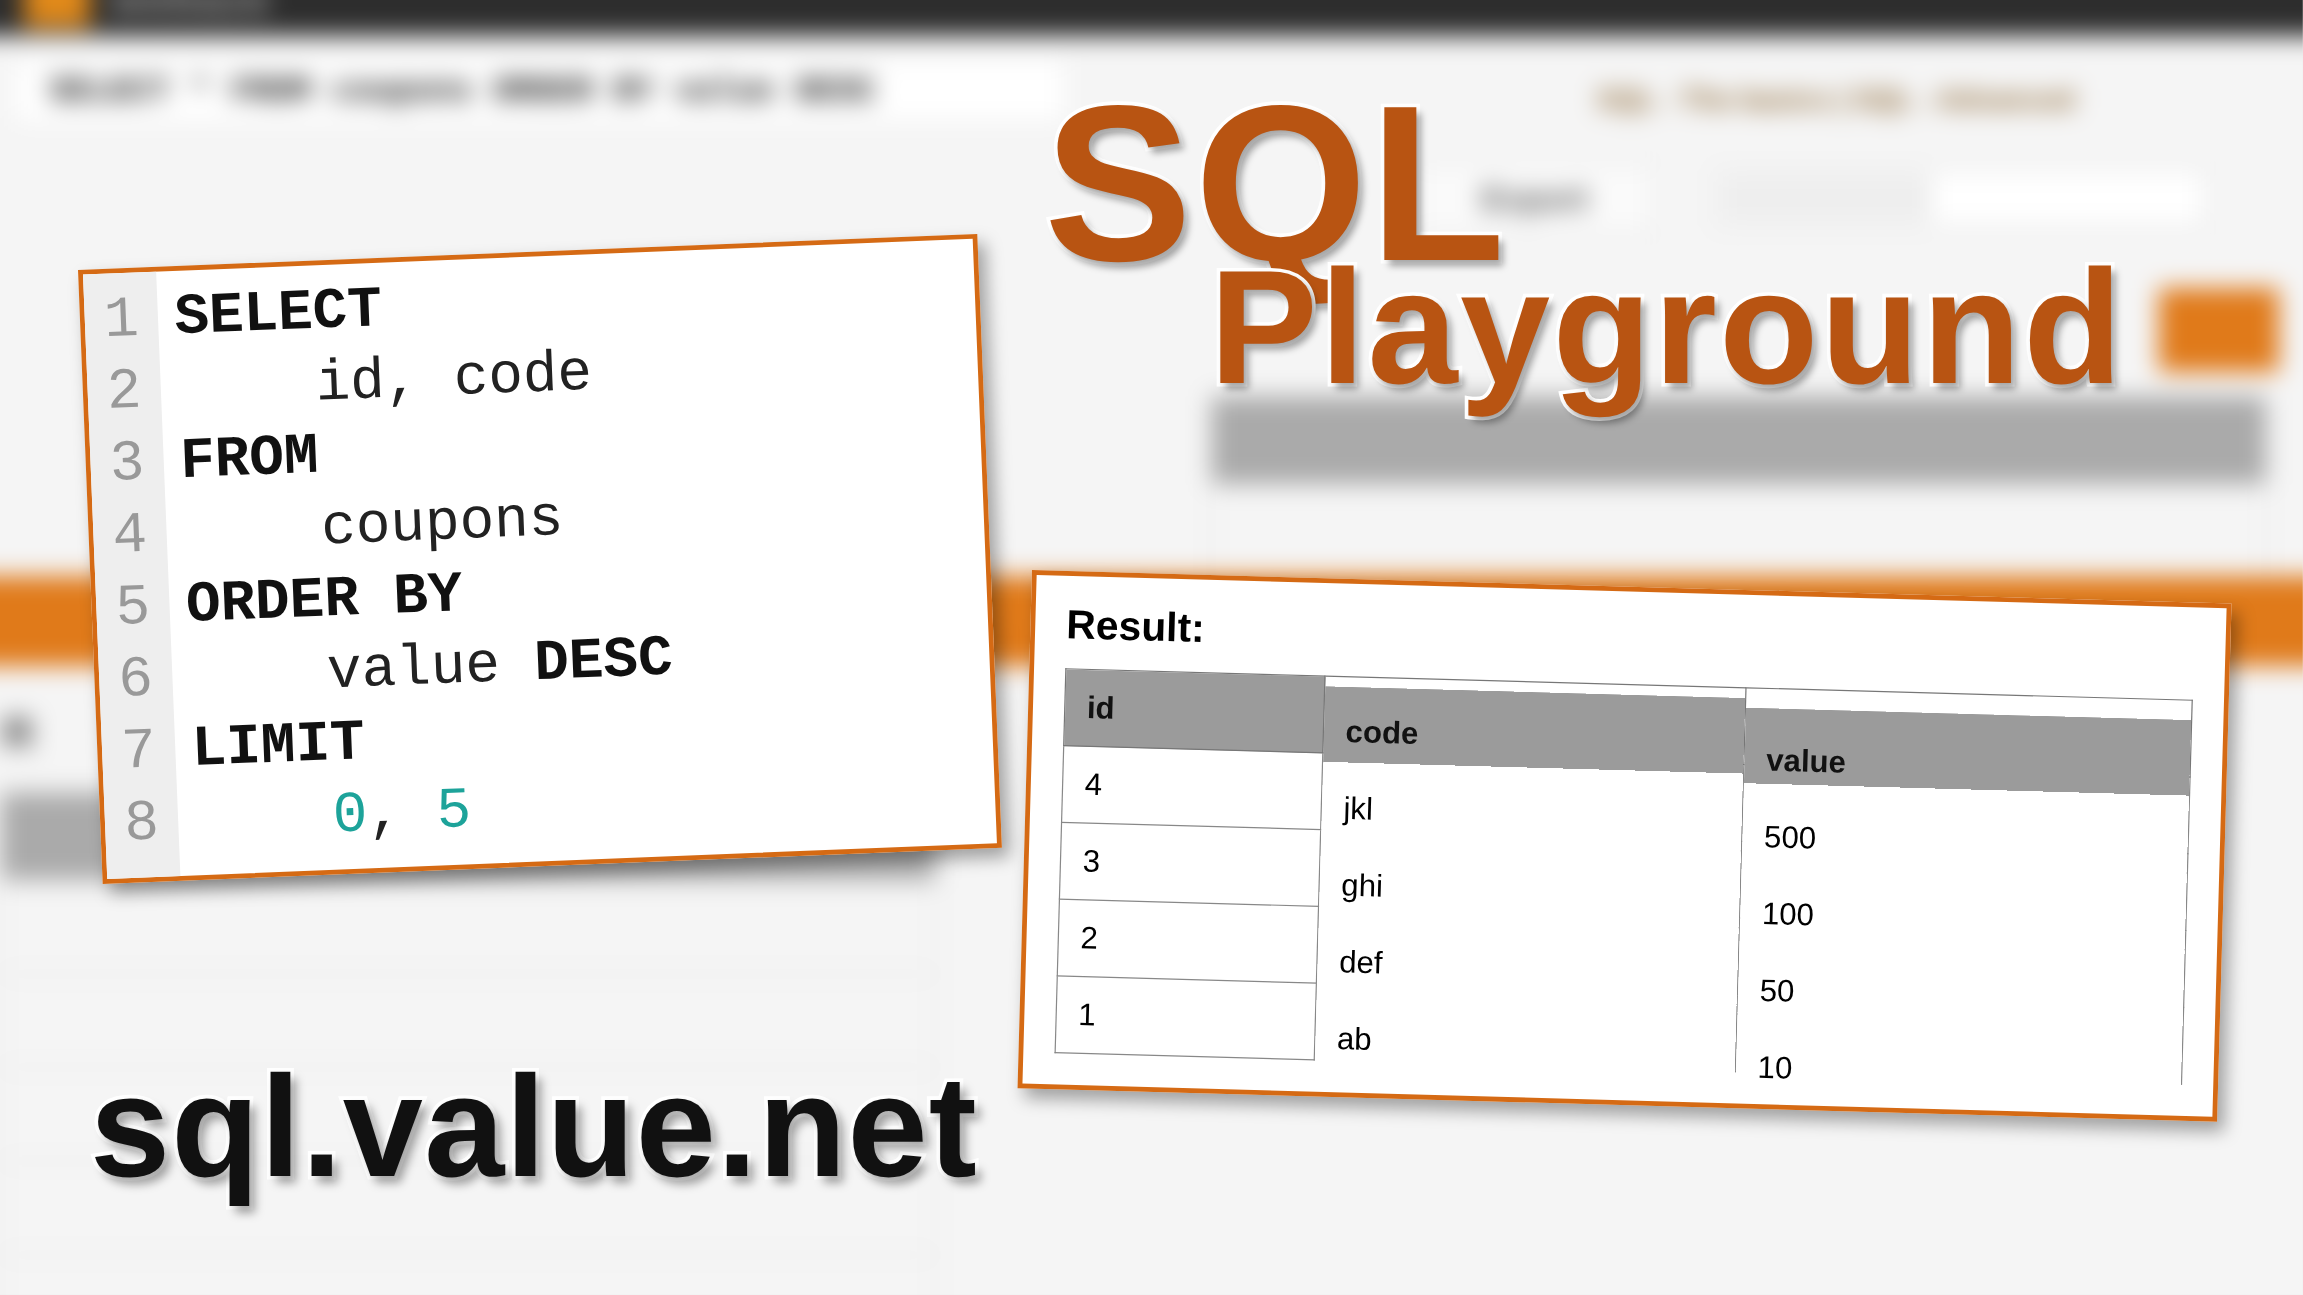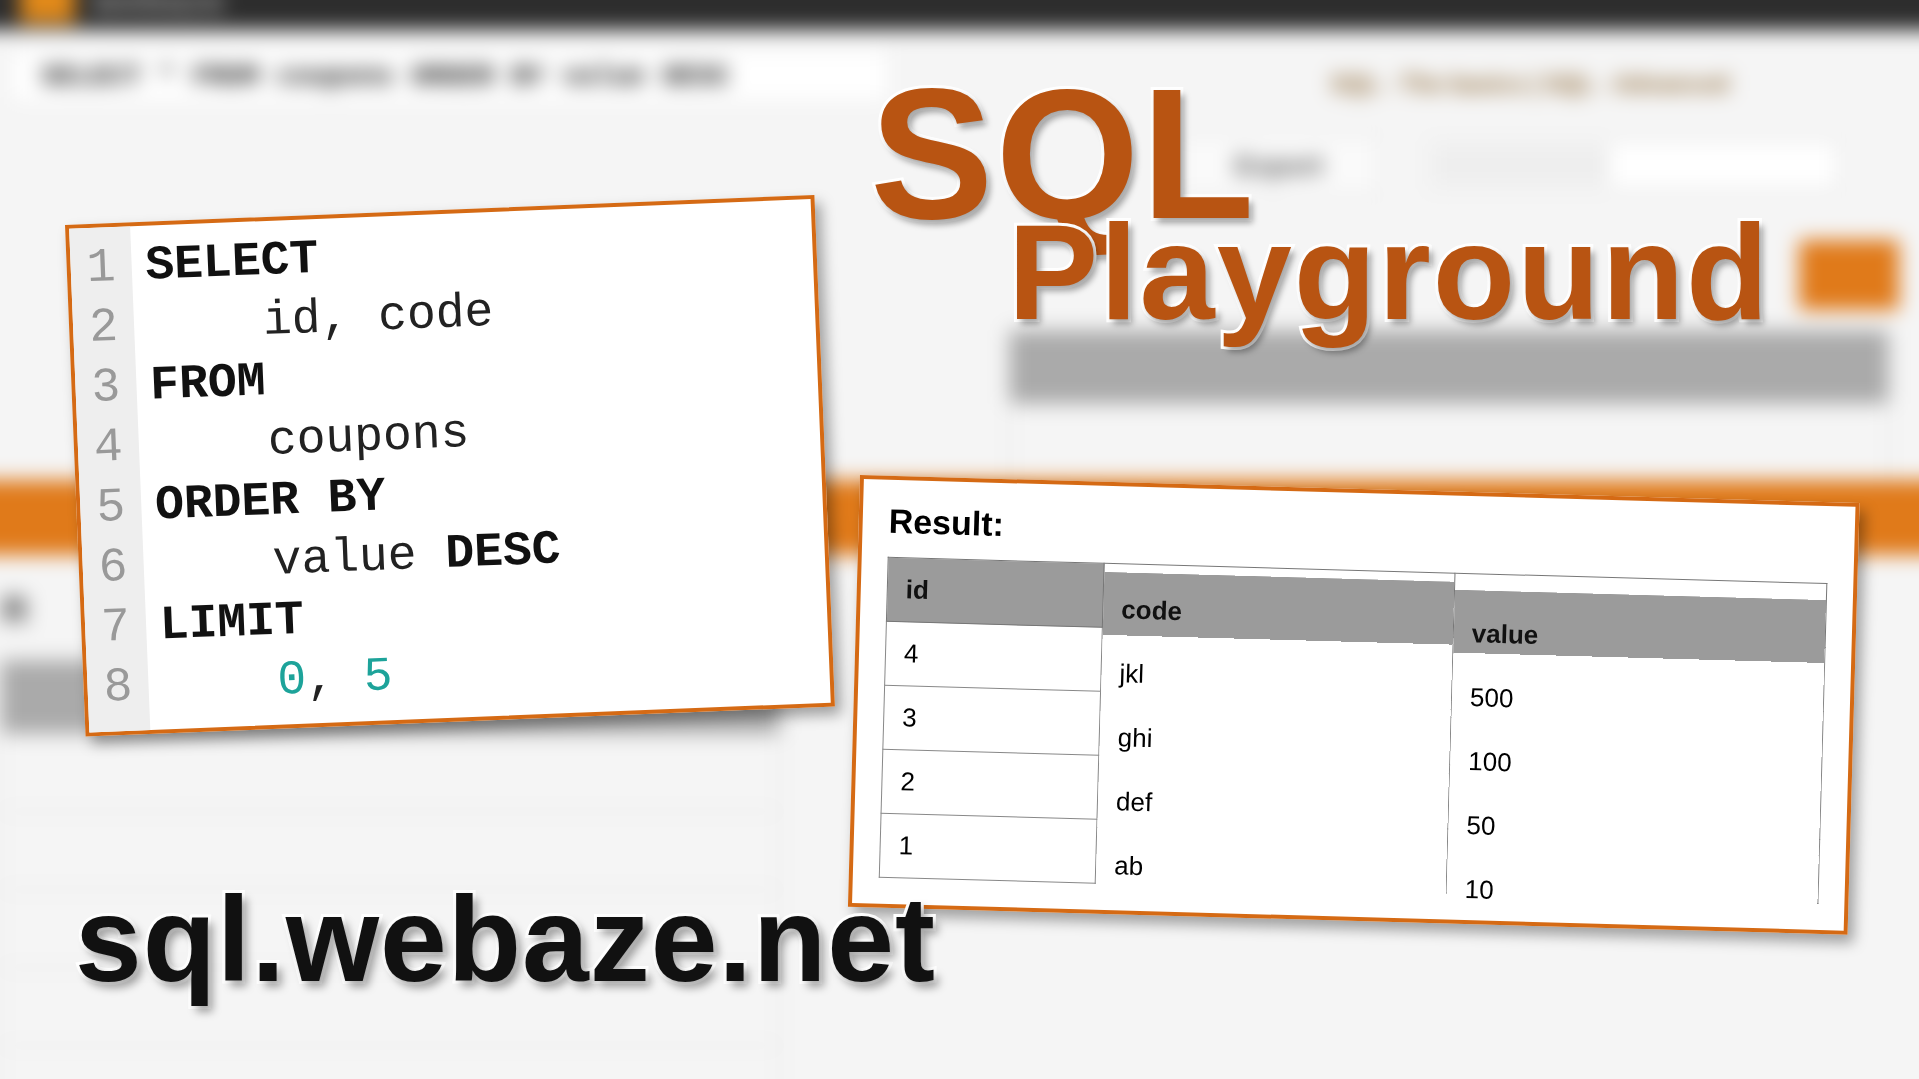--- a/index.html
+++ b/index.html
@@ -295,13 +295,13 @@
       </tr>
       <tr>
         <td>1</td>
         <td><span class="shift1">ab</span></td>
         <td><span class="shift2">10</span></td>
       </tr>
     </tbody>
   </table>
 </div>
 
-<div class="url-text">sql.webaze.net</div>
+<div class="url-text">sql.value.net</div>
 
 </body></html>

